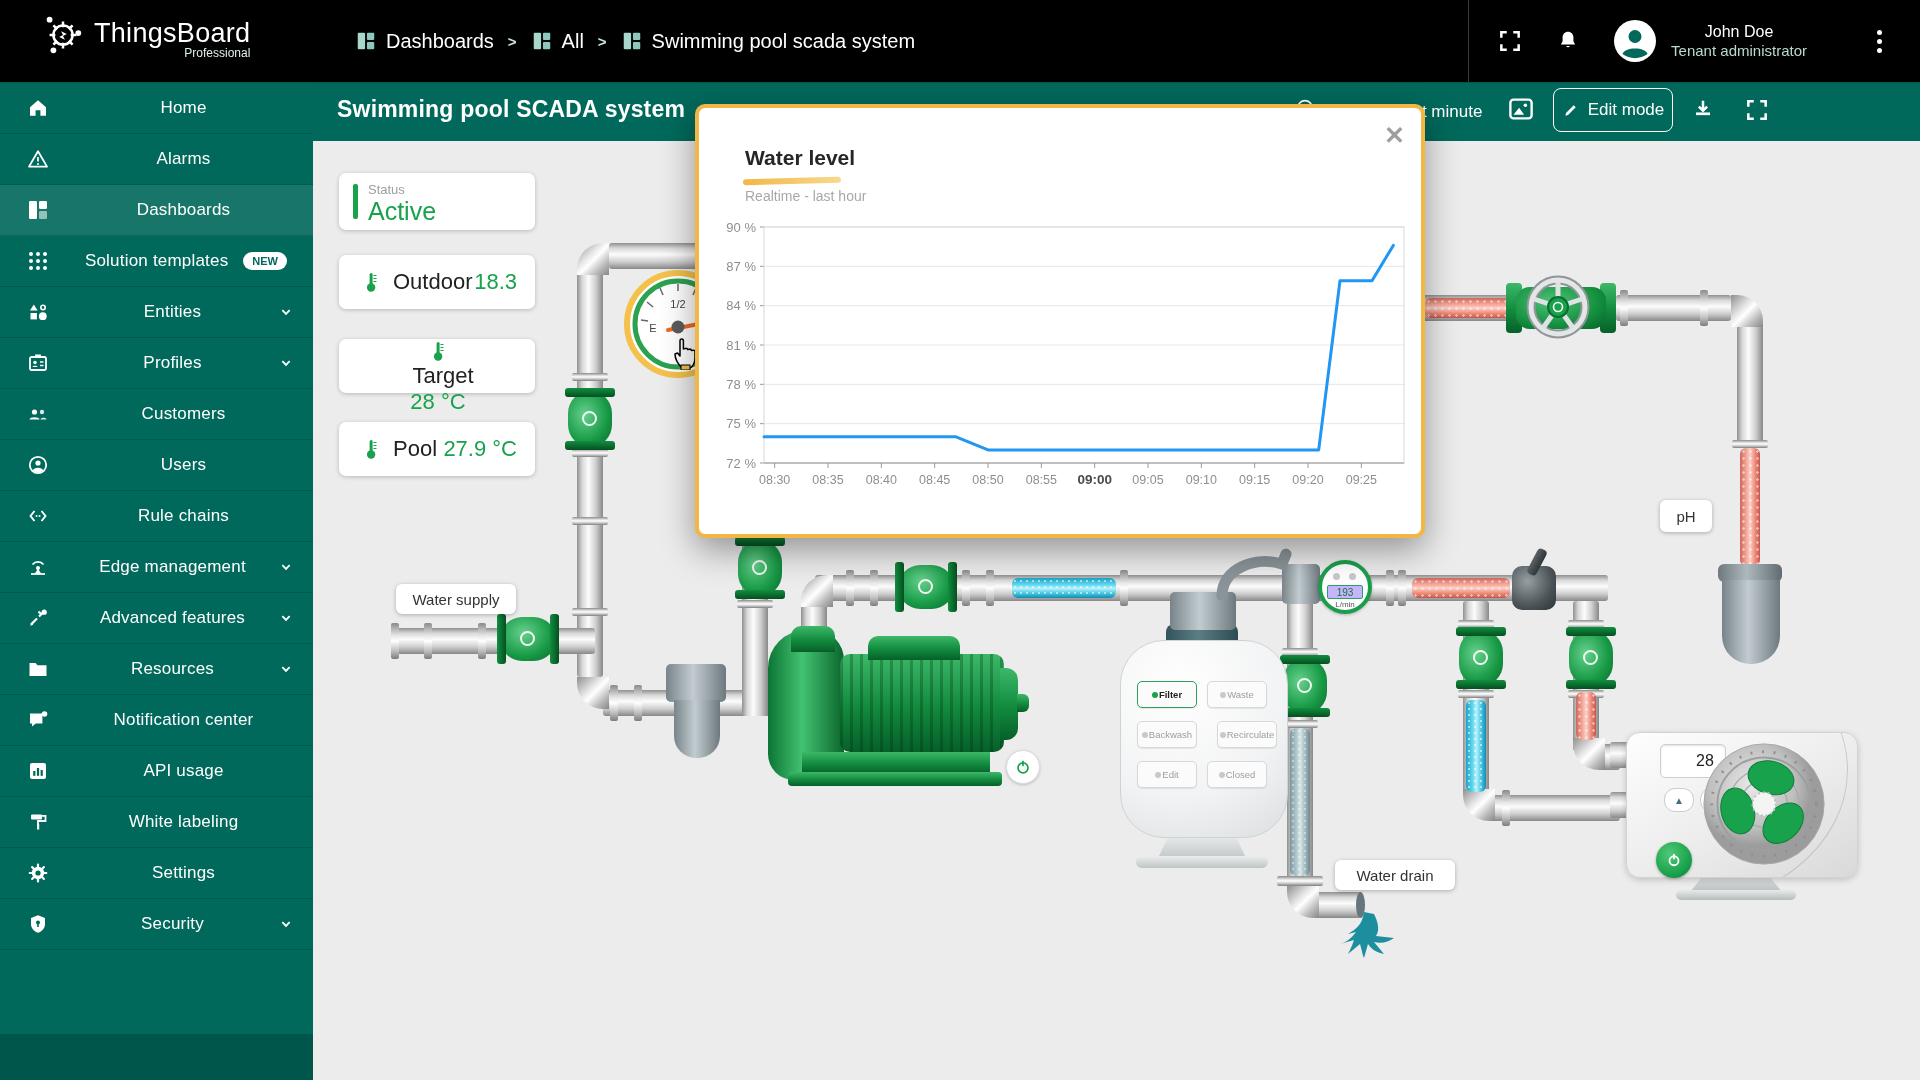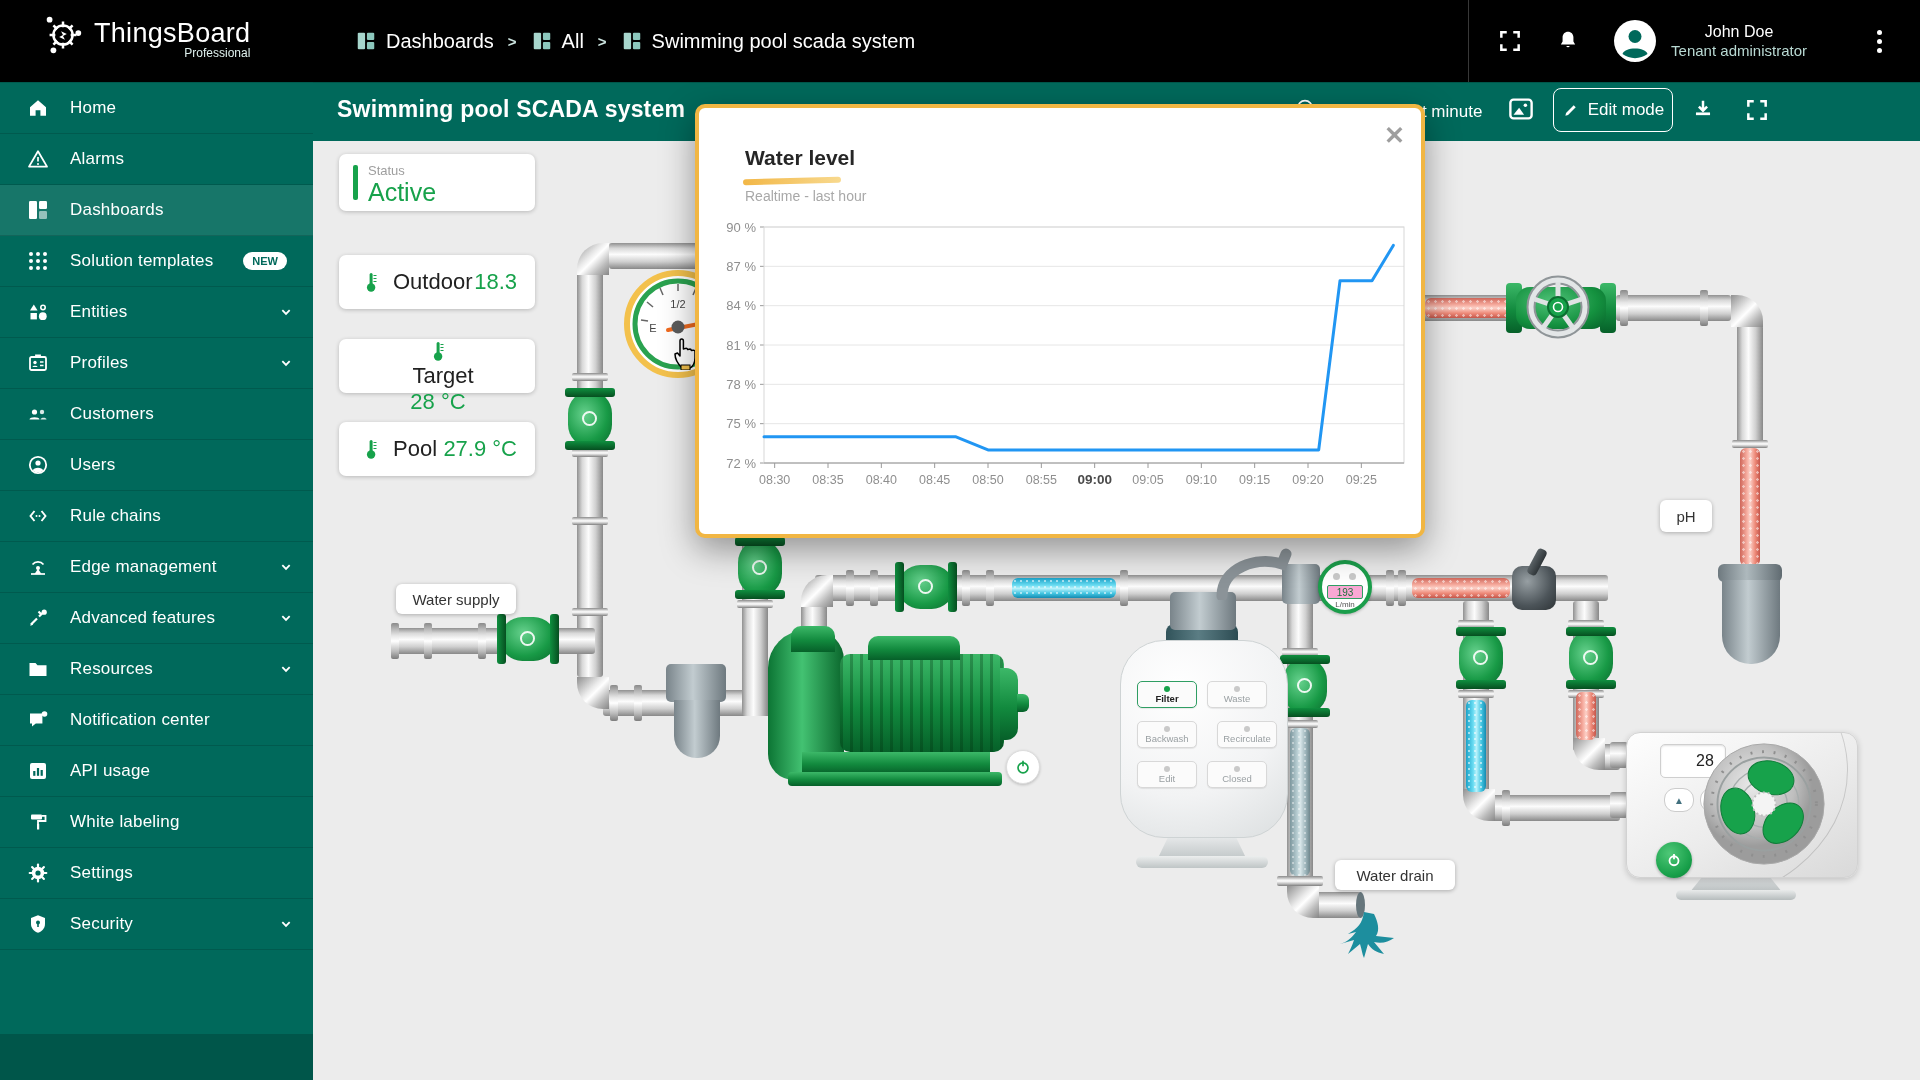--- a/index.html
+++ b/index.html
@@ -39,21 +39,21 @@
   #header2{position:absolute;left:313px;top:82px;width:1607px;height:59px;background:#00695B;z-index:15;
     box-shadow:inset 0 1px 0 rgba(0,0,0,.18);color:#fff;}
   #page-title{position:absolute;left:24px;top:14px;font-size:23px;font-weight:bold;letter-spacing:.2px;}
   .h2-icon{position:absolute;width:30px;height:30px;top:12px;cursor:pointer;}
   #time-range{position:absolute;left:1005px;top:0;height:59px;line-height:59px;font-size:17px;}
   #edit-btn{position:absolute;left:1240px;top:6px;width:120px;height:44px;border:1.5px solid #fff;border-radius:8px;
     display:flex;align-items:center;justify-content:center;gap:8px;font-size:17px;cursor:pointer;}
 
   
   .card{position:absolute;background:#fff;border-radius:7px;box-shadow:0 1px 4px rgba(0,0,0,.22);z-index:10;}
-  #status-card{left:339px;top:154px;width:196px;height:57px;}
+  #status-card{left:339px;top:173px;width:196px;height:57px;}
   #status-card .bar{position:absolute;left:14px;top:11px;width:5px;height:35px;background:#17A24B;border-radius:2px;}
   #status-card .sl{position:absolute;left:29px;top:9px;font-size:13px;color:#9e9e9e;}
   #status-card .sv{position:absolute;left:29px;top:24px;font-size:25px;color:#17A24B;}
   .temp-card{width:196px;height:54px;display:flex;align-items:center;padding:0 18px 0 20px;}
   .temp-card .tl{font-size:22px;color:#212121;margin-left:10px;flex:1;}
   .temp-card .tv{font-size:22px;color:#17A24B;white-space:nowrap;}
 
   
   #modal{position:absolute;left:695px;top:104px;width:730px;height:434px;background:#fff;z-index:30;
     border:4px solid #F1B643;border-radius:10px;box-shadow:0 12px 34px rgba(0,0,0,.38);}
@@ -103,21 +103,21 @@
     border:2px solid rgba(255,255,255,.9);border-radius:50%;}
   .pill{position:absolute;background:#fff;border-radius:6px;box-shadow:0 1px 4px rgba(0,0,0,.28);
     display:flex;align-items:center;justify-content:center;font-size:15px;color:#333;z-index:4;}
   .pump-part{position:absolute;z-index:3;}
   .grn{background:linear-gradient(180deg,#3cb868,#128a3e 55%,#066029);}
   .grnv{background:linear-gradient(90deg,#0c7534,#43c272 45%,#0a662c);}
   #tank{position:absolute;left:1120px;top:640px;width:168px;height:198px;border-radius:44px;z-index:3;
     background:radial-gradient(140% 120% at 35% 25%,#fff 0%,#f2f3f4 45%,#dfe2e3 72%,#c3c9cb 100%);
     border:1px solid #ced3d4;}
   .tank-btn{position:absolute;width:60px;height:27px;background:#fbfbfb;border:1px solid #d8d8d8;border-radius:5px;
-    display:flex;flex-direction:column;align-items:center;justify-content:center;gap:1px;cursor:pointer;
+    display:flex;align-items:center;justify-content:center;gap:1px;cursor:pointer;
     box-shadow:0 1px 1px rgba(0,0,0,.08);}
   .tank-btn .dot{width:6px;height:6px;border-radius:50%;background:#c9c9c9;}
   .tank-btn .bl{font-size:9.5px;color:#9aa0a3;}
   .tank-btn.on{border:1.5px solid #2f9e63;}
   .tank-btn.on .dot{background:#17A24B;}
   .tank-btn.on .bl{color:#222;font-weight:bold;}
   #fan-unit{position:absolute;left:1626px;top:732px;width:232px;height:146px;border-radius:14px;z-index:3;overflow:hidden;
     background:linear-gradient(150deg,#fefefe,#ececec 55%,#d9d9d9);border:1px solid #d2d2d2;box-shadow:0 2px 6px rgba(0,0,0,.18);}
   #fan-unit::after{content:'';position:absolute;left:-55%;top:-70%;width:150%;height:190%;
     border:1px solid rgba(0,0,0,.14);border-radius:50%;}
@@ -278,21 +278,21 @@
         <i class="dot"></i>
         <span class="bl">Closed</span>
       </div>
     </div>
   <div class="fitting" style="left:1158px;top:836px;width:88px;height:22px;clip-path:polygon(12% 0,88% 0,100% 100%,0 100%);background:linear-gradient(180deg,#e8eaeb,#c2c8c9);"></div>
   <div class="fitting" style="left:1136px;top:856px;width:132px;height:12px;border-radius:6px;background:linear-gradient(180deg,#eceeee,#bfc5c6);"></div>
 
   <div class="abs" style="left:1318px;top:560px;width:54px;height:54px;border-radius:50%;background:#fff;border:4px solid #1b9e4b;box-shadow:0 1px 3px rgba(0,0,0,.25);z-index:4;cursor:pointer;">
     <i class="abs" style="left:11px;top:9px;width:7px;height:7px;border-radius:50%;background:#c9c9c9;"></i>
     <i class="abs" style="left:27px;top:9px;width:7px;height:7px;border-radius:50%;background:#c9c9c9;"></i>
-    <div class="abs" style="left:5px;top:21px;width:36px;height:14px;border:1px solid #2f9e63;border-radius:2px;background:#f9a8d4;text-align:center;font-size:10px;line-height:13px;color:#1d6f3c;">193</div>
+    <div class="abs" style="left:5px;top:21px;width:36px;height:14px;border:1px solid #2f9e63;border-radius:2px;background:#c4b5fd;text-align:center;font-size:10px;line-height:13px;color:#1d6f3c;">193</div>
     <div class="abs" style="left:0;top:36px;width:46px;text-align:center;font-size:8px;color:#555;">L/min</div>
   </div>
 
   <div class="abs" style="left:1512px;top:566px;width:44px;height:44px;border-radius:10px;z-index:3;cursor:pointer;
        background:radial-gradient(circle at 35% 35%,#979fa3,#4c5459 60%,#2d3336);">
     <i class="abs" style="left:20px;top:-18px;width:10px;height:28px;border-radius:4px;background:linear-gradient(90deg,#5a6266,#2f3538);transform:rotate(28deg);"></i>
   </div>
 
   <div class="abs grn" style="left:1506px;top:283px;width:16px;height:50px;border-radius:4px;z-index:3;"></div>
   <div class="abs grn" style="left:1600px;top:283px;width:16px;height:50px;border-radius:4px;z-index:3;"></div>
@@ -488,21 +488,21 @@
     </span>
     <span id="dots">
         <i></i>
         <i></i>
         <i></i>
       </span>
   </div>
 </div>
 
 <div id="sidebar">
-  <div id="sidebar-list" style="border-top:1px solid rgba(0,0,0,.14);">
+  <div id="sidebar-list" style="border-top:1px solid rgba(0,0,0,.14);text-align:center;">
       <div class="nav-item">
         <span class="nic"><svg class="" viewBox="0 0 24 24">
             <path d="M4 11.2 12 4.2l8 7v8.6h-5.6v-5.6h-4.8v5.6H4z" fill="#fff"></path>
           </svg></span>
         <span class="nlbl">Home</span>
       </div>
       <div class="nav-item">
         <span class="nic"><svg class="" viewBox="0 0 24 24">
             <path d="M12 4.2 21 19.6H3z" fill="none" stroke="#fff" stroke-width="1.8" stroke-linejoin="round"></path>
             <path d="M12 10v4.4" stroke="#fff" stroke-width="1.7"></path>

